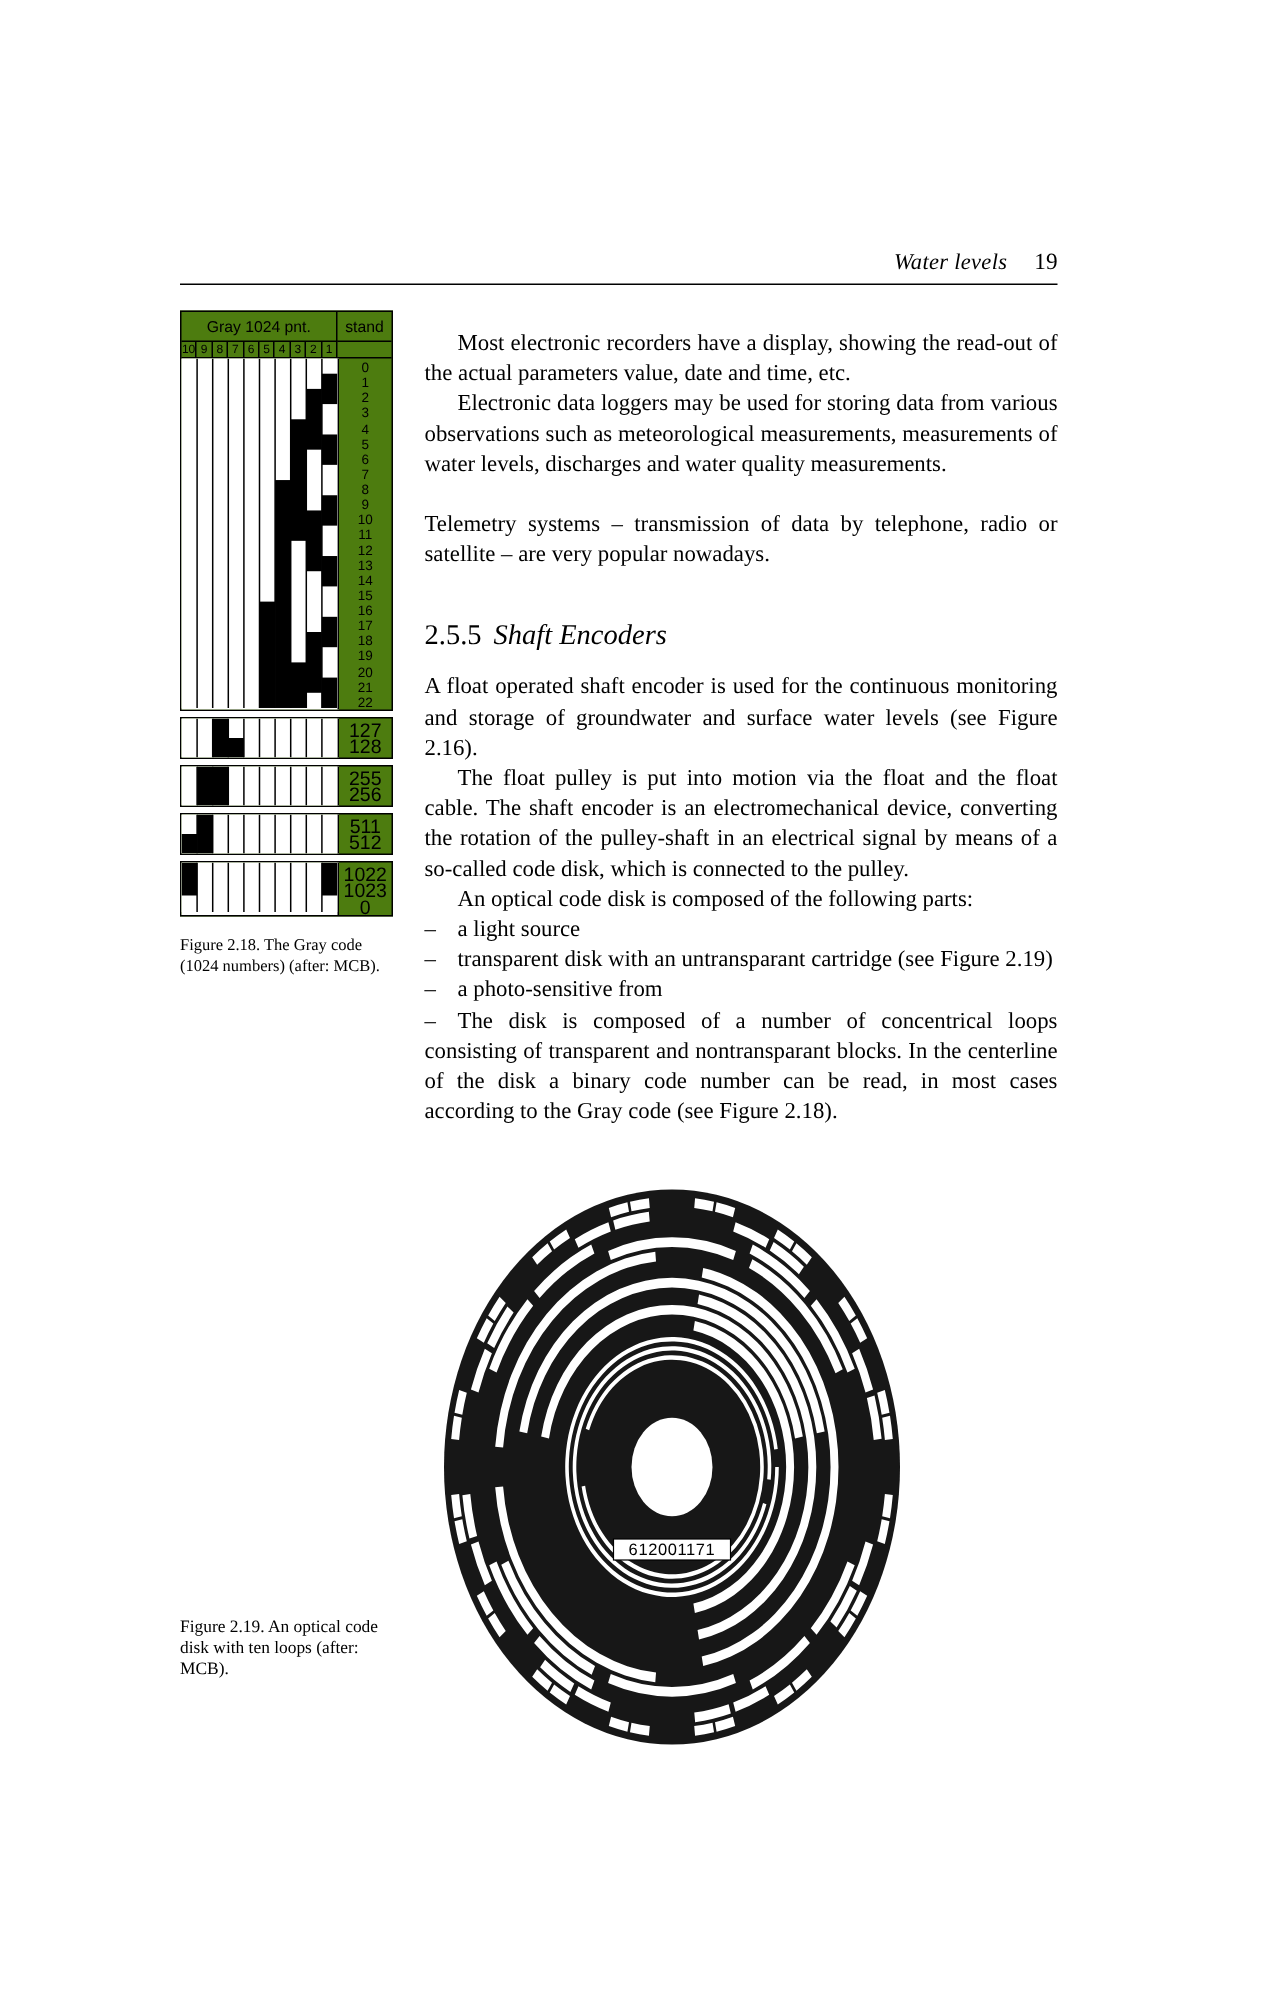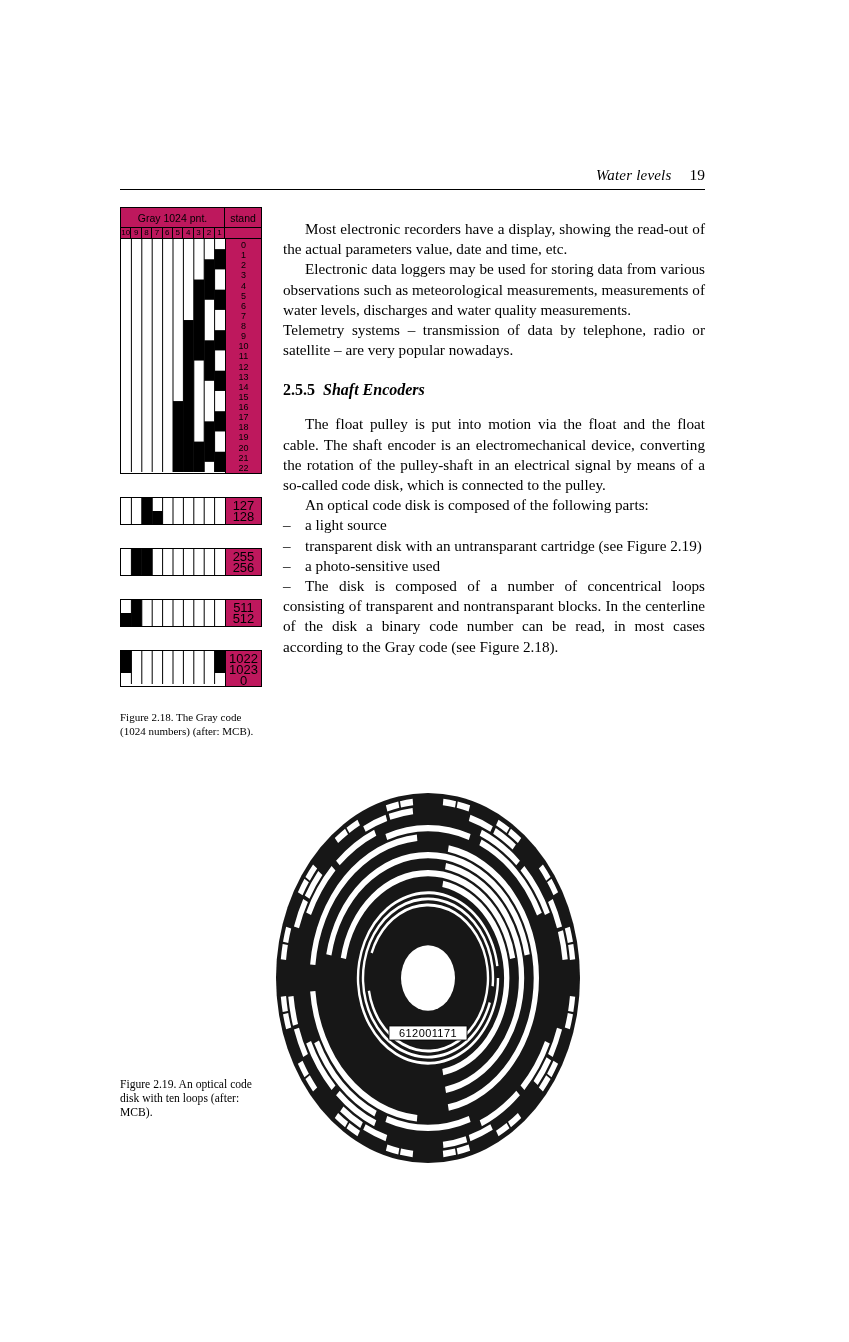--- a/index.html
+++ b/index.html
@@ -57,26 +57,26 @@
     width: 422px;
     font-size: 15.2px;
     line-height: 20.2px;
     text-align: justify;
   }
   .body-col p {
     margin: 0;
     text-indent: 22px;
   }
   .body-col p.noindent { text-indent: 0; }
-  .body-col p.gap-before { }
+  .body-col p.gap-before { margin-top: 20px; }
 
   h3.sec-head {
-    margin: 20px 0 14px 0;
-    font-size: 16px;
-    font-weight: bold;
+    margin: 34px 0 14px 0;
+    font-size: 19px;
+    font-weight: normal;
     line-height: 20px;
   }
   h3.sec-head .num { font-style: normal; }
   h3.sec-head .nm { font-style: italic; margin-left: 8px; }
 
   ul.dashlist {
     list-style: none;
     margin: 0;
     padding: 0;
   }
@@ -99,23 +99,23 @@
     top: 207px;
     width: 148px;
   }
 
   .gray-table {
     position: relative;
     width: 142px;
   }
   .gt-block {
     border: 1.6px solid #000;
-    background: #be185d;
-    box-sizing: border-box;
-    margin-bottom: 23px;
+    background: #4d7c0f;
+    box-sizing: border-box;
+    margin-bottom: 4px;
   }
   .gt-row {
     display: flex;
   }
   .gt-title {
     flex: 0 0 104px;
     border-right: 1.4px solid #000;
     border-bottom: 1.4px solid #000;
     text-align: center;
     font-family: "Liberation Sans", sans-serif;
@@ -195,21 +195,21 @@
     left: 120px;
     top: 1078px;
     width: 150px;
     font-size: 11.6px;
     line-height: 14.2px;
   }
 
   
   .disk-fig {
     position: absolute;
-    left: 270px;
+    left: 290px;
     top: 782px;
     width: 330px;
     height: 390px;
   }
   .disk-fig svg { display: block; }
   .disk-label-text {
     font-family: "Liberation Sans", sans-serif;
     font-size: 11px;
     letter-spacing: 0.4px;
   }
@@ -404,35 +404,36 @@
 
   <div class="body-col">
     <p>Most electronic recorders have a display, showing the read-out of the actual parameters value, date and time, etc.</p>
     <p>Electronic data loggers may be used for storing data from various observations such as meteorological measurements, measurements of water levels, discharges and water quality measurements.</p>
     <p class="noindent gap-before">Telemetry systems – transmission of data by telephone, radio or satellite – are very popular nowadays.</p>
 
     <h3 class="sec-head">
       <span class="num">2.5.5</span><span class="nm">Shaft Encoders</span>
     </h3>
 
+    <p class="noindent">A float operated shaft encoder is used for the continuous monitoring and storage of groundwater and surface water levels (see Figure 2.16).</p>
     <p>The float pulley is put into motion via the float and the float cable. The shaft encoder is an electromechanical device, converting the rotation of the pulley-shaft in an electrical signal by means of a so-called code disk, which is connected to the pulley.</p>
     <p>An optical code disk is composed of the following parts:</p>
 
     <ul class="dashlist">
       <li>
         <span class="dash">–</span>
         <span>a light source</span>
       </li>
       <li>
         <span class="dash">–</span>
         <span>transparent disk with an untransparant cartridge (see Figure 2.19)</span>
       </li>
       <li>
         <span class="dash">–</span>
-        <span>a photo-sensitive used</span>
+        <span>a photo-sensitive from</span>
       </li>
       <li class="just">
         <span class="dash">–</span>
       </li>
     </ul>
 
     <p>The disk is composed of a number of concentrical loops consisting of transparent and nontransparant blocks. In the centerline of the disk a binary code number can be read, in most cases according to the Gray code (see Figure 2.18).</p>
   </div>
 
   <div class="disk-fig" id="disk-fig-root">

